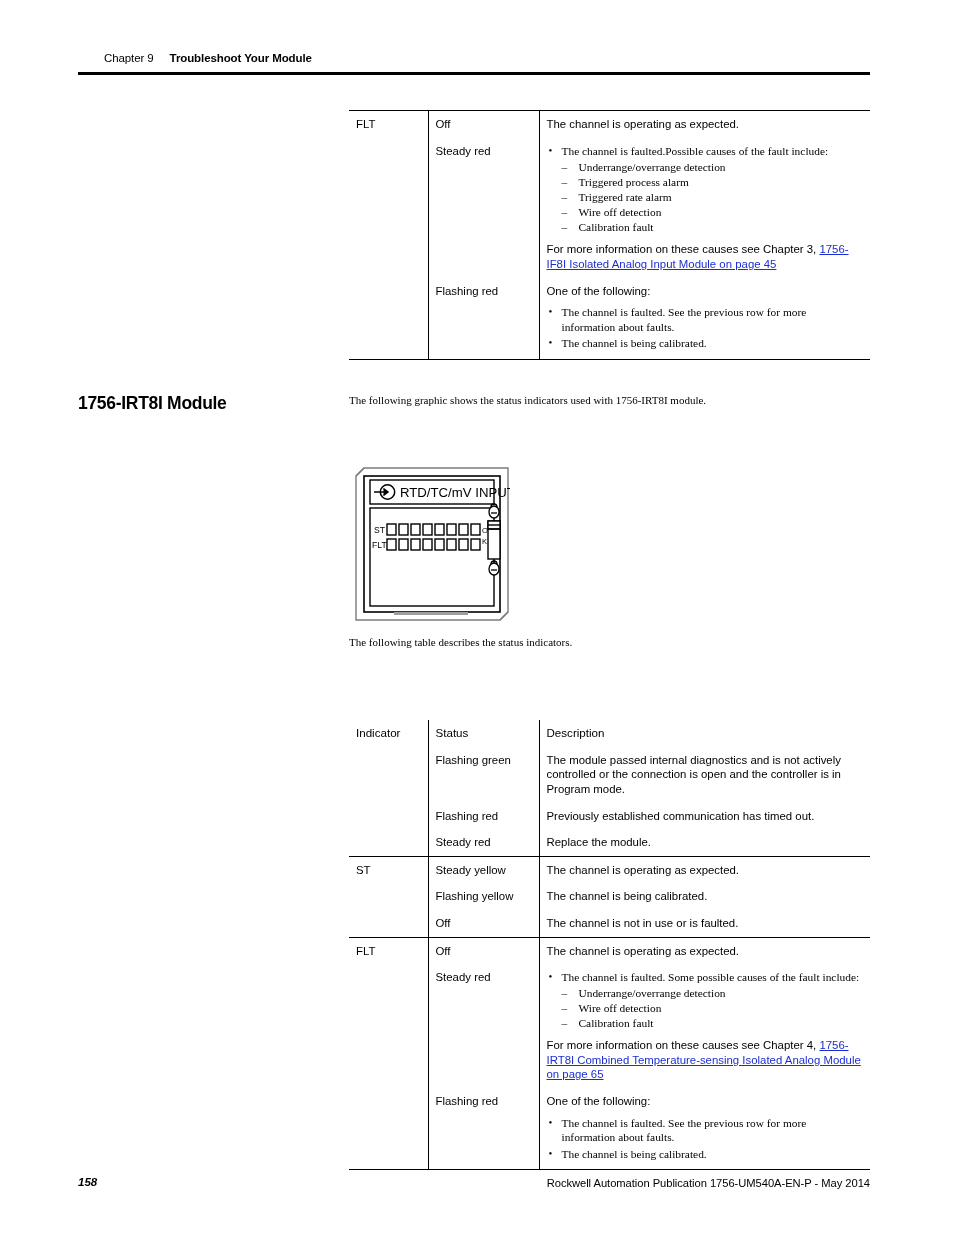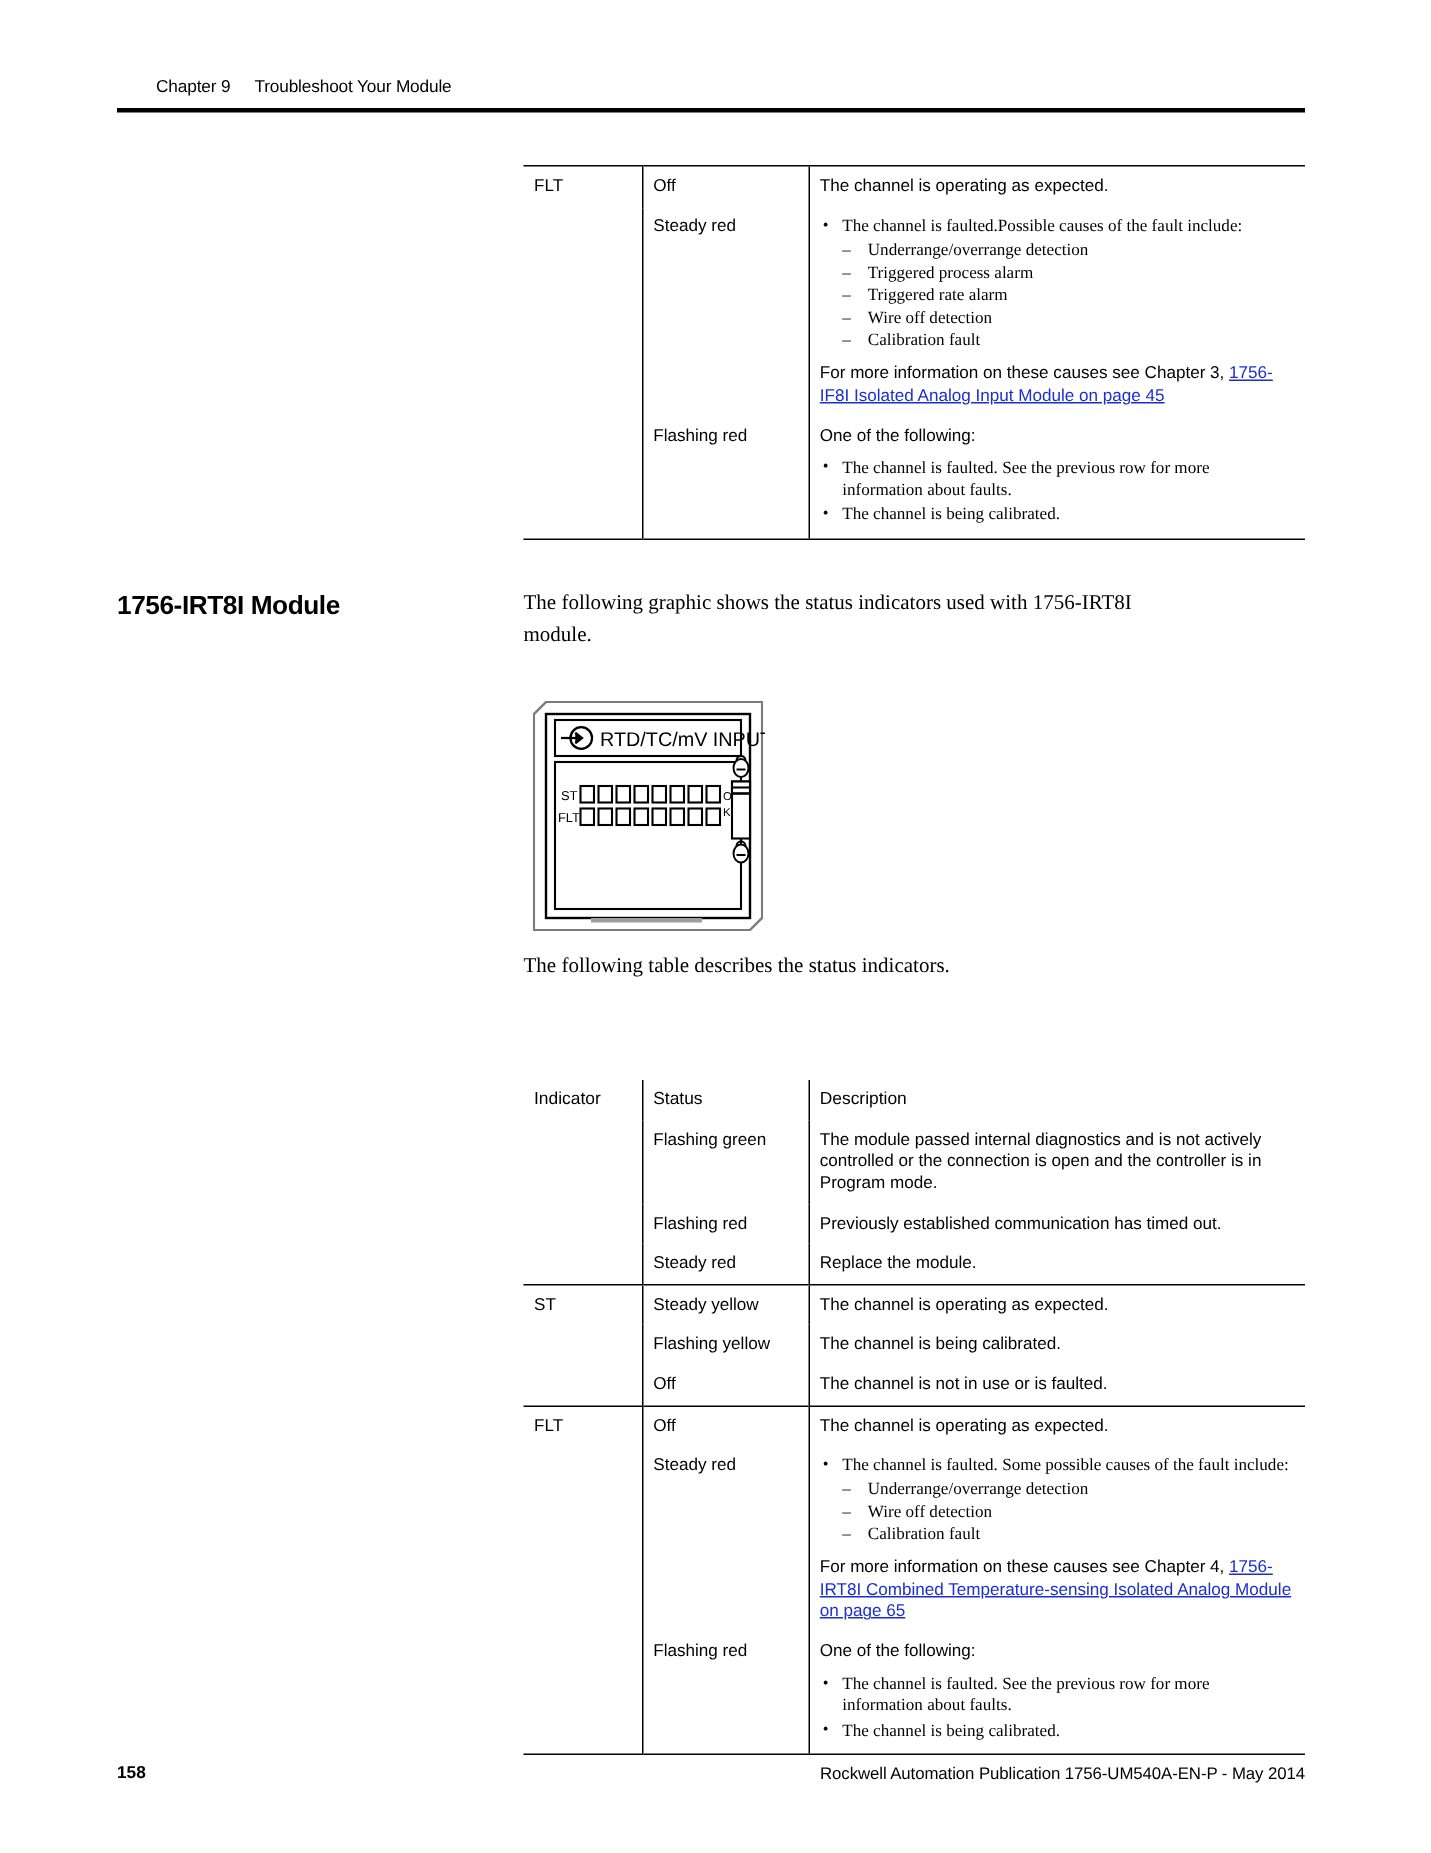--- a/index.html
+++ b/index.html
@@ -23,21 +23,21 @@
   .hdr-row {
     display: flex; align-items: baseline;
     font-size: 11.5px;
     letter-spacing: -0.1px;
   }
   .hdr-chapter {
     font-weight: normal;
     margin-right: 16px;
     margin-left: 26px;
   }
-  .hdr-title { font-weight: normal; text-align: center; }
+  .hdr-title { font-weight: bold; text-align: center; }
   .hdr-rule {
     margin-top: 8px;
     height: 3px;
     background: #000;
     width: 792px;
   }
 
   
   .doc-table {
     position: absolute;
@@ -108,21 +108,21 @@
     font-size: 17.5px;
     font-weight: bold;
     line-height: 1.33;
     letter-spacing: -0.3px;
   }
 
   
   .body-para {
     position: absolute;
     font-family: "Liberation Serif", serif;
-    font-size: 14px;
+    font-size: 11px;
     line-height: 1.52;
     color: #000;
   }
   #intro-para { left: 349px; top: 392px; width: 420px; }
   #table-intro { left: 349px; top: 634px; width: 420px; }
 
   
   .module-figure {
     position: absolute;
     left: 354px; top: 466px;
@@ -131,21 +131,21 @@
   .module-figure svg { display: block; }
 
   
   .page-footer {
     position: absolute;
     left: 78px; top: 1176px; width: 792px;
     height: 20px;
   }
   .footer-pageno {
     position: absolute; left: 0; top: 0;
-    font-size: 11.5px; font-weight: bold;
+    font-size: 11.5px; font-weight: bold; font-style: italic;
   }
   .footer-pub {
     position: absolute; left: 0; top: 1px; width: 792px;
     text-align: right;
     font-size: 11.2px;
     letter-spacing: -0.05px;
   }
 </style>
 </head>
 <body>

